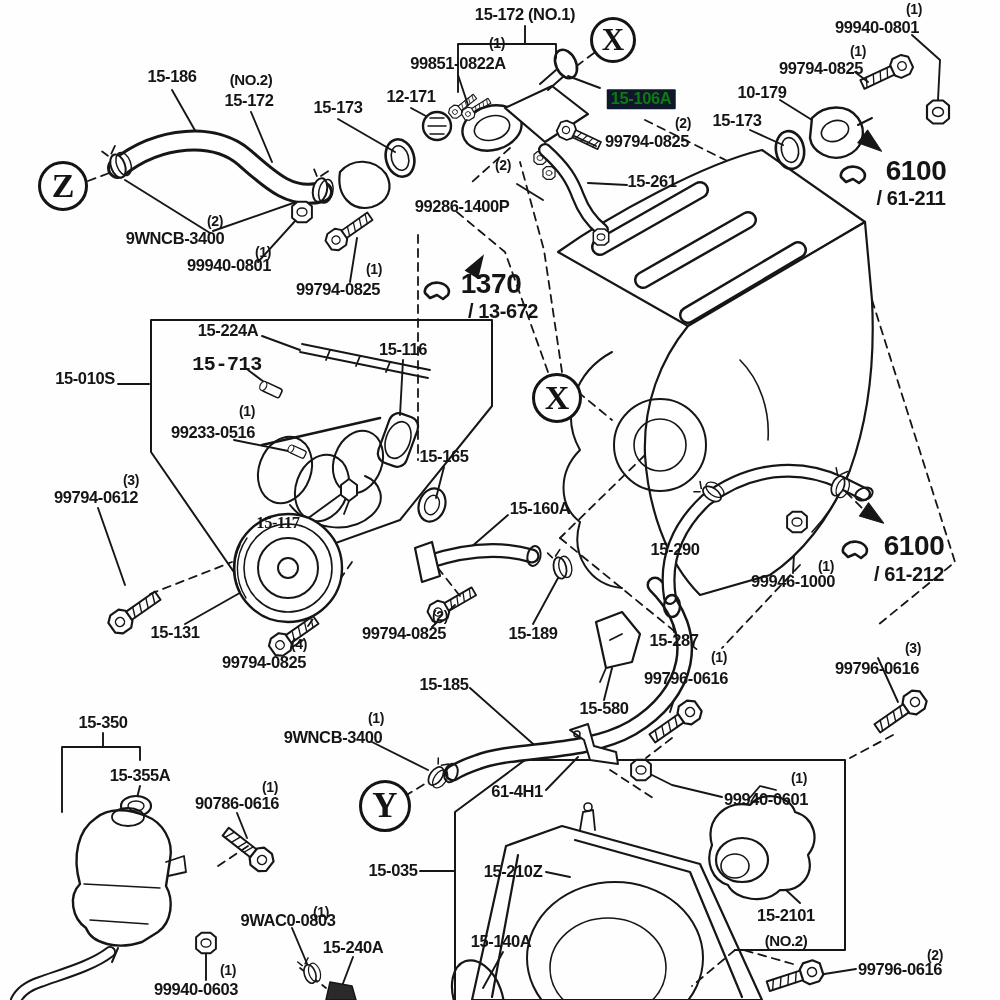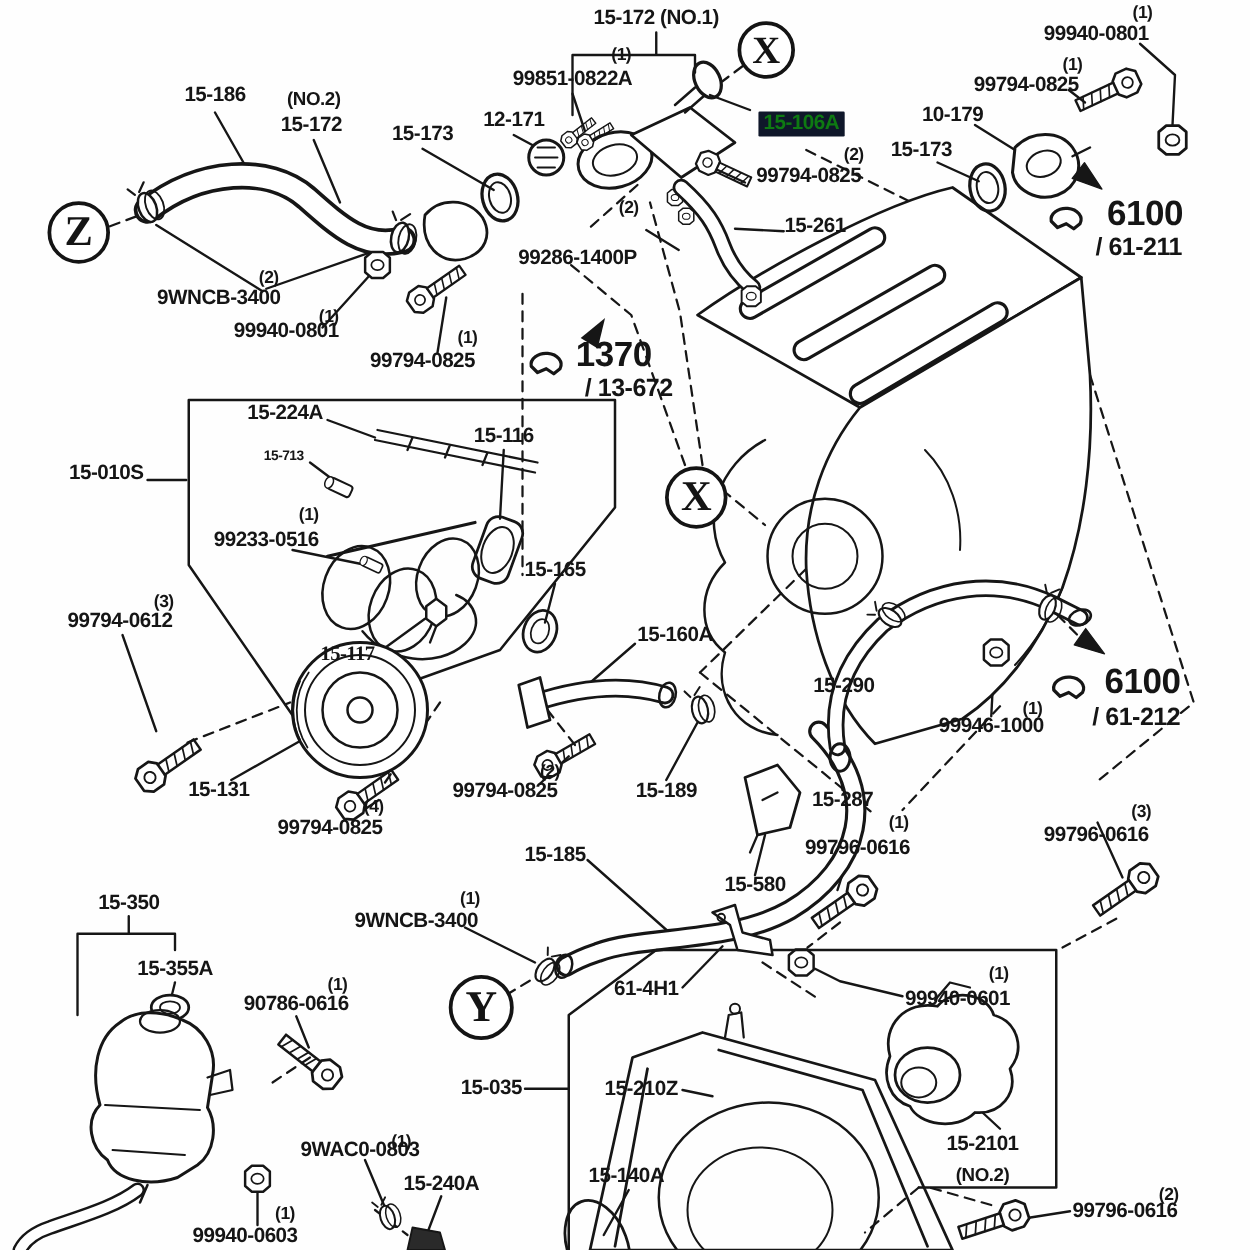--- a/index.html
+++ b/index.html
@@ -340,21 +340,21 @@
       <div class="lbl" style="left: 215px; top: 222px; font-size: 14px;">(2)</div>
       <div class="lbl" style="left: 175px; top: 239px; font-size: 16.5px;">9WNCB-3400</div>
       <div class="lbl" style="left: 263px; top: 253px; font-size: 14px;">(1)</div>
       <div class="lbl" style="left: 229px; top: 266px; font-size: 16.5px;">99940-0801</div>
       <div class="lbl" style="left: 374px; top: 270px; font-size: 14px;">(1)</div>
       <div class="lbl" style="left: 338px; top: 290px; font-size: 16.5px;">99794-0825</div>
       <div class="lbl" style="left: 491px; top: 285px; font-size: 28px;">1370</div>
       <div class="lbl" style="left: 503px; top: 312px; font-size: 20px;">/ 13-672</div>
       <div class="lbl" style="left: 228px; top: 331px; font-size: 16.5px;">15-224A</div>
       <div class="lbl" style="left: 403px; top: 350px; font-size: 16.5px;">15-116</div>
-      <div class="lbl" style="left: 227px; top: 366px; font-size: 11px;">15-713</div>
+      <div class="lbl" style="left: 227px; top: 366px; font-size: 20px; font-family: Liberation Mono, monospace;">15-713</div>
       <div class="lbl" style="left: 85px; top: 379px; font-size: 16.5px;">15-010S</div>
       <div class="lbl" style="left: 247px; top: 412px; font-size: 14px;">(1)</div>
       <div class="lbl" style="left: 213px; top: 433px; font-size: 16.5px;">99233-0516</div>
       <div class="lbl" style="left: 444px; top: 457px; font-size: 16.5px;">15-165</div>
       <div class="lbl" style="left: 131px; top: 481px; font-size: 14px;">(3)</div>
       <div class="lbl" style="left: 96px; top: 498px; font-size: 16.5px;">99794-0612</div>
       <div class="lbl" style="left: 278px; top: 524px; font-size: 16.5px; font-family: Liberation Serif, serif;">15-117</div>
       <div class="lbl" style="left: 540px; top: 509px; font-size: 16.5px;">15-160A</div>
       <div class="lbl" style="left: 643px; top: 550px; font-size: 16.5px; margin-left: 32px;">15-290</div>
       <div class="lbl" style="left: 914px; top: 547px; font-size: 28px;">6100</div>

